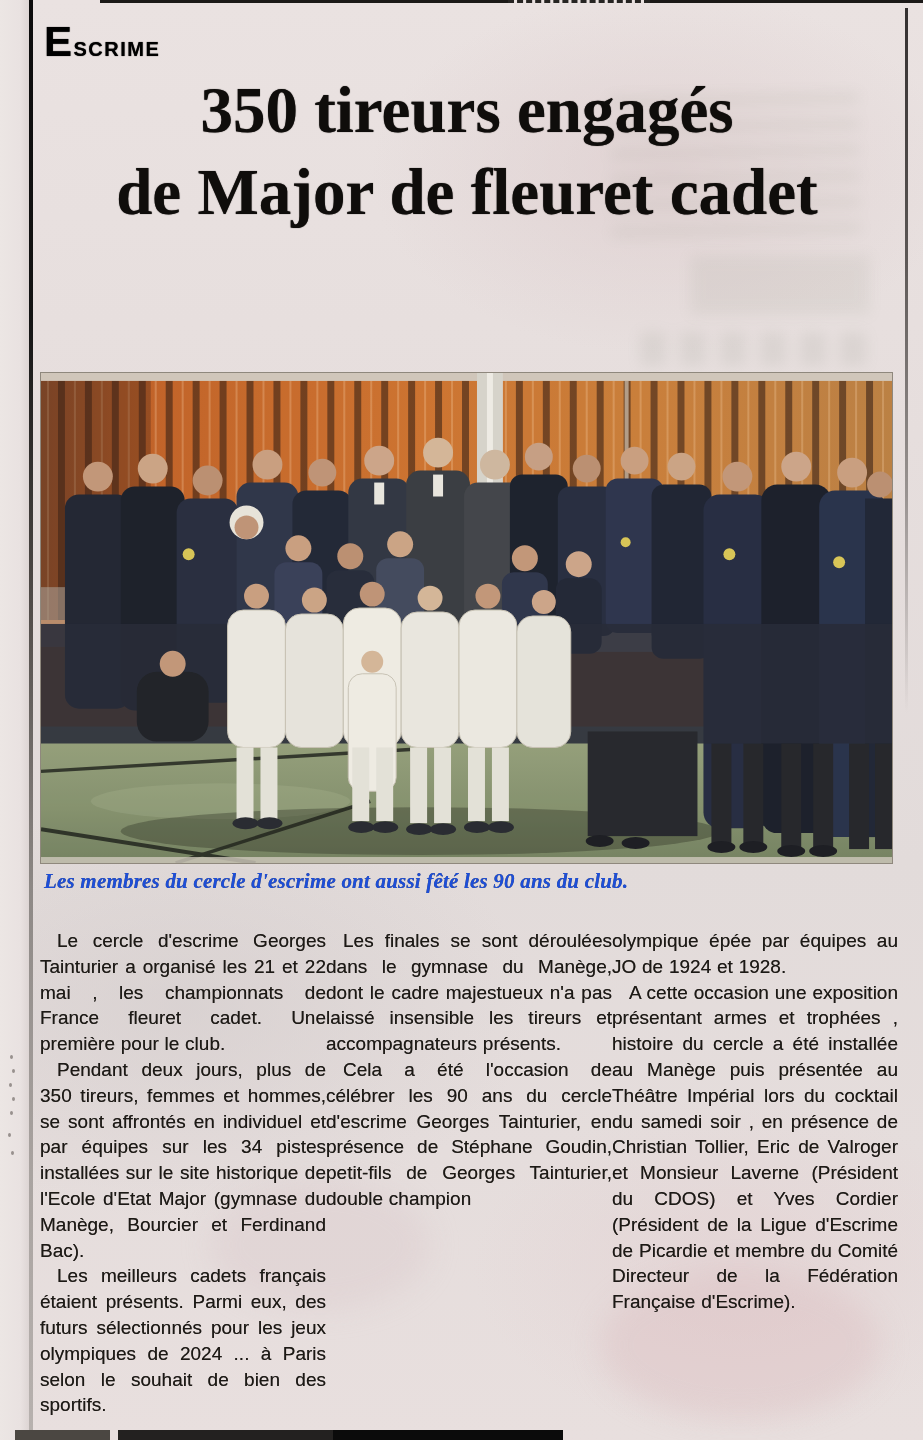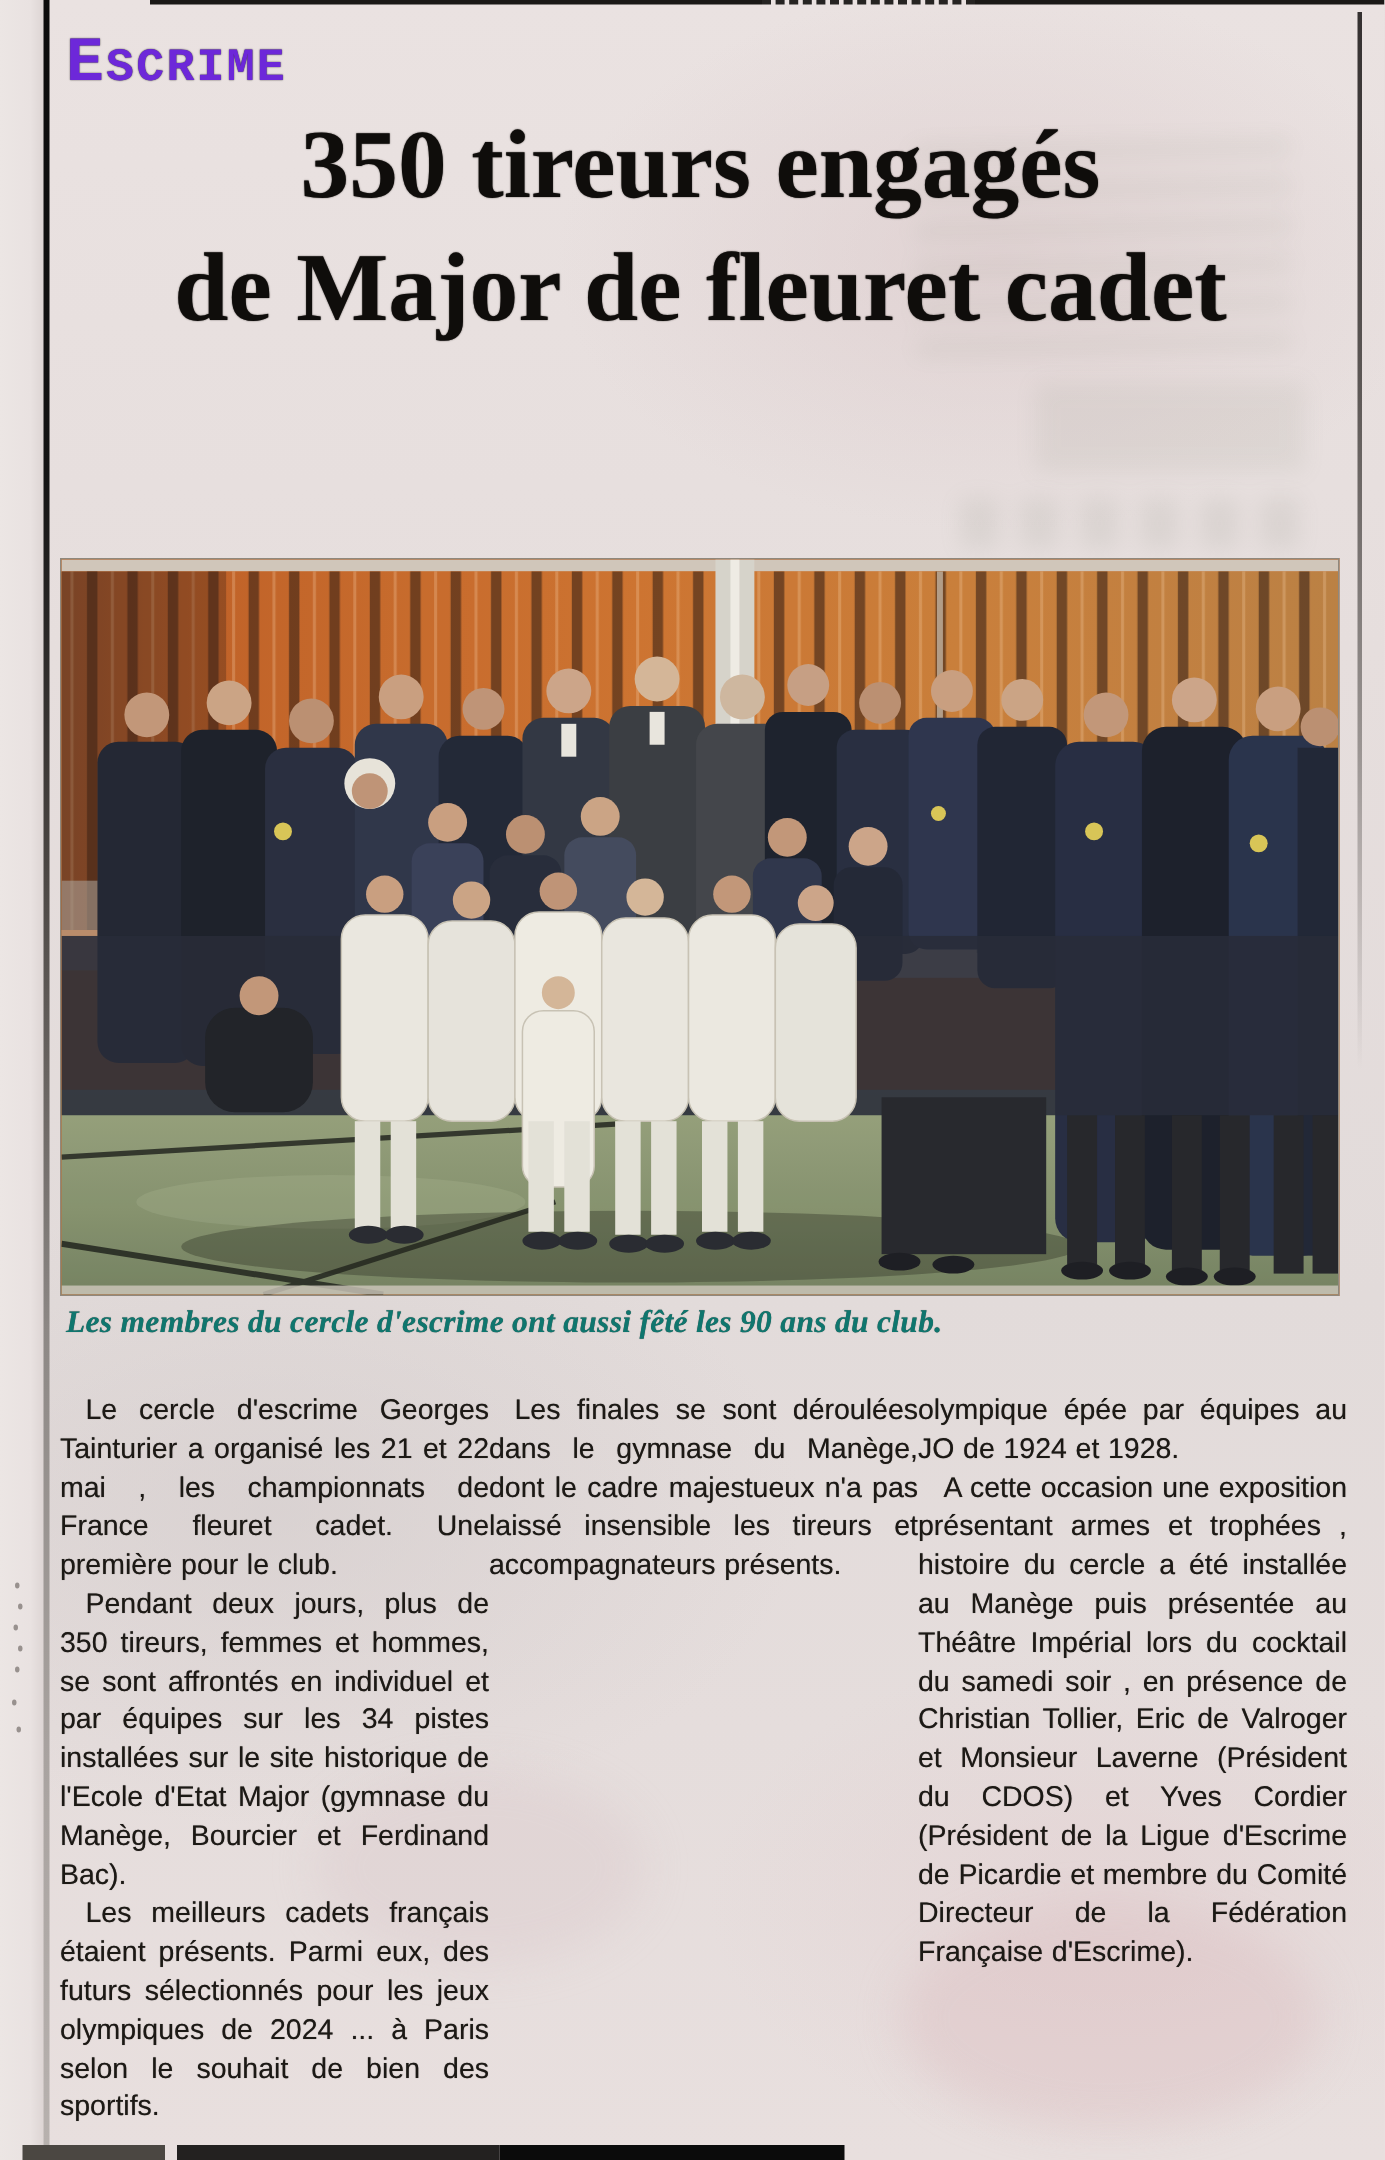--- a/index.html
+++ b/index.html
@@ -36,22 +36,22 @@
   .g1{left:610px;top:95px;width:250px;height:140px;opacity:.10;
       background:repeating-linear-gradient(180deg,#76806a 0 10px,transparent 10px 26px);transform:rotate(-1deg);}
   .g2{left:690px;top:255px;width:180px;height:60px;opacity:.09;background:#7d8470;}
   .g3{left:640px;top:332px;width:230px;height:34px;opacity:.12;background:repeating-linear-gradient(90deg,#83887a 0 26px,transparent 26px 40px);}
   .blotch{position:absolute;border-radius:50%;pointer-events:none;filter:blur(14px);}
   .b1{left:600px;top:1270px;width:280px;height:150px;background:rgba(219,186,190,.35);}
   .b2{left:210px;top:1180px;width:220px;height:130px;background:rgba(214,196,198,.30);}
 
   .section-label{
     position:absolute;left:44px;top:18px;margin:0;
-    font-family:Liberation Mono, monospace;font-weight:bold;
-    font-size:31px;letter-spacing:1.5px;color:#6d28d9;text-transform:uppercase;
+    font-family:Liberation Sans, sans-serif;font-weight:bold;
+    font-size:20px;letter-spacing:1.5px;color:#000000;text-transform:uppercase;
     text-shadow:0 0 1px #1a1917;
   }
   .section-label::first-letter{font-size:42px;}
 
   .headline{
     position:absolute;left:38px;top:70px;width:858px;margin:0;
     font-family:"Liberation Serif", serif;font-weight:bold;
     font-size:65px;line-height:1.26;text-align:center;color:#0f0d0b;
     text-shadow:0 0 1px rgba(20,16,12,.8);
   }
@@ -59,21 +59,21 @@
 
   .photo{
     position:absolute;left:40px;top:372px;width:853px;height:492px;margin:0;
     border:1px solid #8f887d;box-sizing:border-box;background:#c8651f;
   }
   .photo svg{display:block;width:100%;height:100%;}
 
   .caption{
     position:absolute;left:44px;top:869px;width:740px;margin:0;
     font-family:"Liberation Serif", serif;font-style:italic;font-weight:bold;
-    font-size:21px;color:#0f766e;letter-spacing:.2px;
+    font-size:21px;color:#1d4ed8;letter-spacing:.2px;
     text-shadow:0 0 .5px rgba(24,23,17,.7);
   }
 
   .columns{
     position:absolute;left:40px;top:928px;width:858px;display:flex;
   }
   .col{flex:1 1 0;min-width:0;}
   .col p{
     margin:0;font-size:19px;line-height:25.8px;color:#1c1915;
     text-align:justify;text-indent:17px;
@@ -299,20 +299,21 @@
   <p class="caption">Les membres du cercle d'escrime ont aussi fêté les 90 ans du club.</p>
 
   <div class="columns" lang="fr">
     <div class="col">
       <p>Le cercle d'escrime Georges Tainturier a organisé les 21 et 22 mai , les championnats de France fleuret cadet. Une première pour le club.</p>
       <p>Pendant deux jours, plus de 350 tireurs, femmes et hommes, se sont affrontés en individuel et par équipes sur les 34 pistes installées sur le site historique de l'Ecole d'Etat Major (gymnase du Manège, Bourcier et Ferdinand Bac).</p>
       <p>Les meilleurs cadets français étaient présents. Parmi eux, des futurs sélectionnés pour les jeux olympiques de 2024 ... à Paris selon le souhait de bien des sportifs.</p>
     </div>
     <div class="col">
       <p>Les finales se sont déroulées dans le gymnase du Manège, dont le cadre majestueux n'a pas laissé insensible les tireurs et accompagnateurs présents.</p>
+      <p>Cela a été l'occasion de célébrer les 90 ans du cercle d'escrime Georges Tainturier, en présence de Stéphane Goudin, petit-fils de Georges Tainturier, double champion</p>
     </div>
     <div class="col">
       <p class="cont">olympique épée par équipes au JO de 1924 et 1928.</p>
       <p>A cette occasion une exposition présentant armes et trophées , histoire du cercle a été installée au Manège puis présentée au Théâtre Impérial lors du cocktail du samedi soir , en présence de Christian Tollier, Eric de Valroger et Monsieur Laverne (Président du CDOS) et Yves Cordier (Président de la Ligue d'Escrime de Picardie et membre du Comité Directeur de la Fédération Française d'Escrime).</p>
     </div>
   </div>
 
   <div class="band band1"></div>
   <div class="band band2"></div>
   <div class="band band3"></div>

